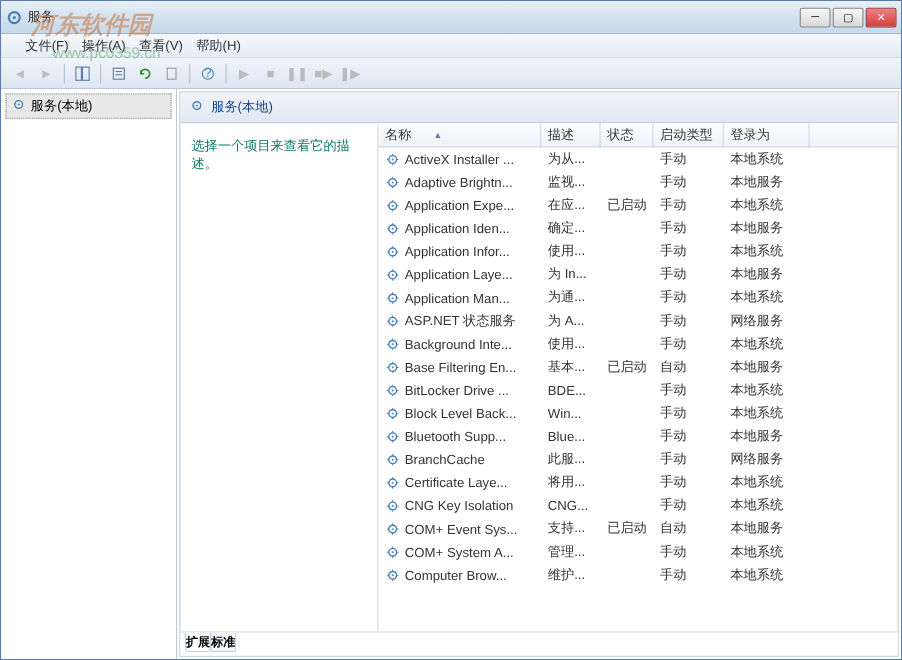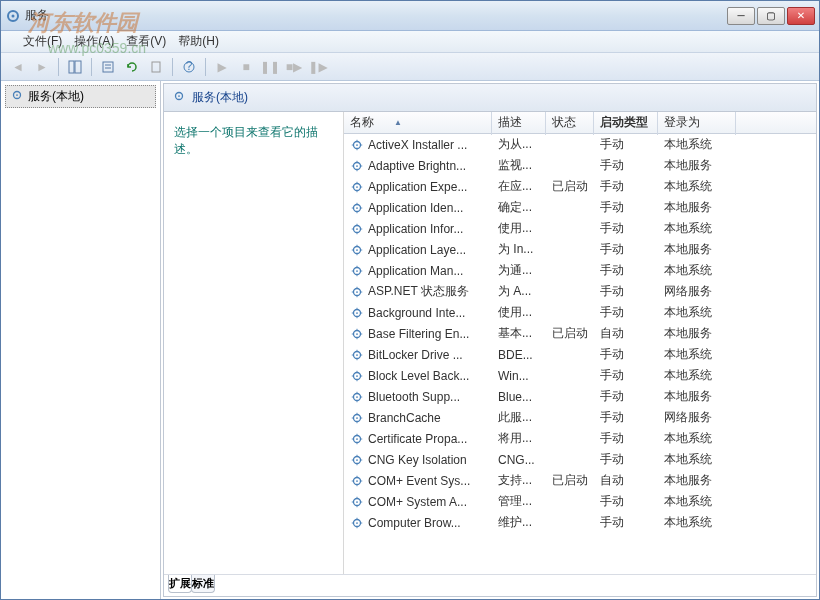--- a/index.html
+++ b/index.html
@@ -35,21 +35,21 @@
 
 .right-body { flex: 1; display: flex; overflow: hidden; }
 .desc-pane { width: 180px; padding: 12px 10px; color: #0f766e; border-right: 1px solid #d8d8d8; }
 
 .list-pane { flex: 1; display: flex; flex-direction: column; overflow: hidden; position: relative; }
 .list-header { display: flex; background: linear-gradient(to bottom,#fdfdfe,#eef2f7); border-bottom: 1px solid #c8d0dc; height: 22px; align-items: center; }
 .list-header .col { border-right: 1px solid #d0d8e4; padding: 12px 6px; height: 100%; display: flex; align-items: center; color: #333; cursor: pointer; }
 .col-name { width: 148px; }
 .col-desc { width: 54px; }
 .col-status { width: 48px; }
-.col-startup { width: 64px; font-weight: bold; }
+.col-startup { width: 64px; }
 .col-logon { width: 78px; }
 .sort-ind { color: #5a7ca8; font-size: 8px; margin-left: 20px; }
 
 .list-rows { flex: 1; overflow-y: scroll; overflow-x: hidden; }
 .row { display: flex; height: 21px; align-items: center; }
 .row .cell { padding: 0 6px; white-space: nowrap; overflow: hidden; text-overflow: ellipsis; color: #333; }
 .row .cell.name { width: 148px; display: flex; align-items: center; gap: 4px; }
 .row .cell.desc { width: 54px; }
 .row .cell.status { width: 48px; }
 .row .cell.startup { width: 64px; }
@@ -418,21 +418,21 @@
               <div class="row">
                 <div class="cell name">
                   <span class="gear-icon"><svg class="gear" viewBox="0 0 16 16">
                       <circle cx="8" cy="8" r="4" fill="none" stroke="#4a80b8" stroke-width="1.5"></circle>
                       <circle cx="8" cy="8" r="1" fill="#4a80b8"></circle>
                       <line x1="8" y1="2" x2="8" y2="4" stroke="#4a80b8"></line>
                       <line x1="8" y1="12" x2="8" y2="14" stroke="#4a80b8"></line>
                       <line x1="2" y1="8" x2="4" y2="8" stroke="#4a80b8"></line>
                       <line x1="12" y1="8" x2="14" y2="8" stroke="#4a80b8"></line>
                     </svg></span>
-                  <span>Certificate Propa...</span>
+                  <span>Certificate Laye...</span>
                 </div>
                 <div class="cell desc">将用...</div>
                 <div class="cell status"></div>
                 <div class="cell startup">手动</div>
                 <div class="cell logon">本地系统</div>
               </div>
               <div class="row">
                 <div class="cell name">
                   <span class="gear-icon"><svg class="gear" viewBox="0 0 16 16">
                       <circle cx="8" cy="8" r="4" fill="none" stroke="#4a80b8" stroke-width="1.5"></circle>

